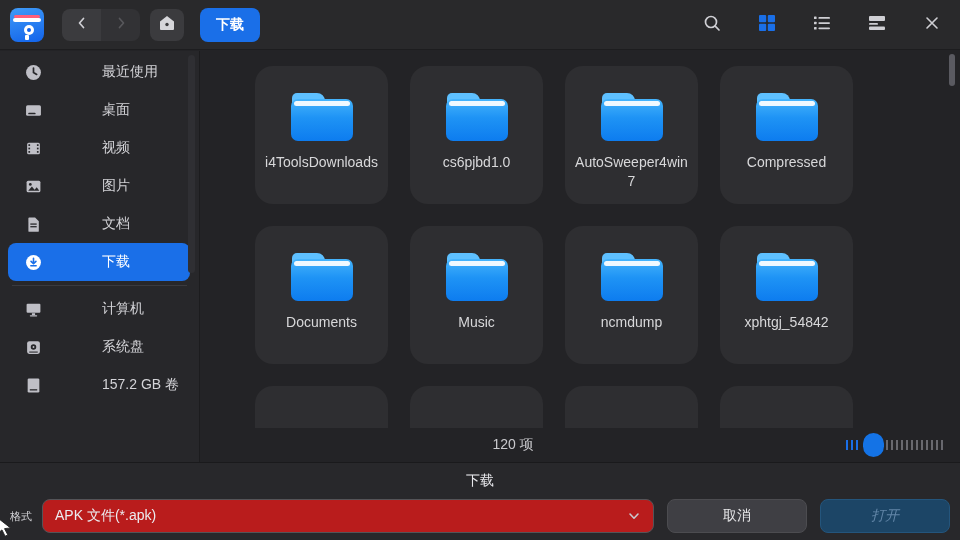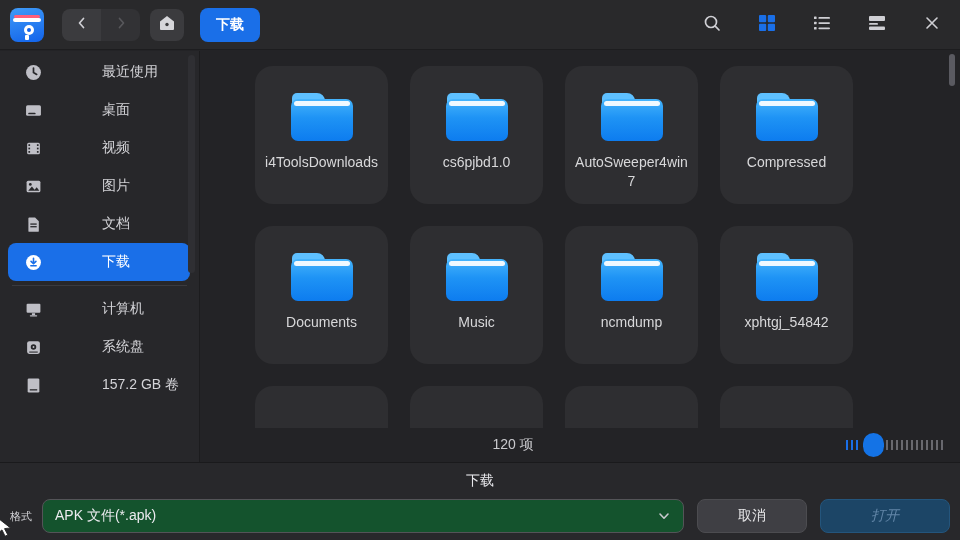--- a/index.html
+++ b/index.html
@@ -50,24 +50,24 @@
   .ticks{height:10px;}
   .ticks.blue{width:15px;background:repeating-linear-gradient(90deg,#1a6fe8 0 2px,transparent 2px 5px);}
   .ticks.gray{width:58px;background:repeating-linear-gradient(90deg,#68686e 0 2px,transparent 2px 5px);}
   .knob{width:21px;height:24px;border-radius:11px;background:#1473e6;margin:0 2px;}
 
   
   .footer{position:absolute;left:0;top:462px;width:960px;height:78px;background:#28282b;border-top:1px solid #1a1a1c;}
   .f-title{text-align:center;padding-top:9px;font-size:14px;color:#e8e8ec;}
   .controls{position:absolute;left:0;top:36px;width:960px;height:34px;display:flex;align-items:center;padding:0 10px;}
   .format-label{font-size:11px;color:#d2d2d6;margin-right:10px;flex:0 0 auto;}
-  .combobox{flex:1;height:34px;background:#14532d;border:1px solid #545458;border-radius:8px;display:flex;align-items:center;padding:0 12px;font-size:14px;color:#ececf0;}
+  .combobox{flex:1;height:34px;background:#b91c1c;border:1px solid #545458;border-radius:8px;display:flex;align-items:center;padding:0 12px;font-size:14px;color:#ececf0;}
   .combobox .chev{margin-left:auto;color:#c9c9ce;display:flex;align-items:center;}
   .btn{height:34px;border-radius:8px;display:flex;align-items:center;justify-content:center;font-size:14px;margin-left:13px;flex:0 0 auto;}
-  .btn.cancel{width:110px;background:#3f3f44;border:1px solid #4c4c50;color:#e8e8ea;font-family:Liberation Mono, monospace;}
+  .btn.cancel{width:140px;background:#3f3f44;border:1px solid #4c4c50;color:#e8e8ea;font-family:Liberation Mono, monospace;}
   .btn.open{width:130px;background:#1c4566;border:1px solid #24557c;color:#6286a8;font-style:italic;}
 
   .cursor{position:absolute;left:-6px;top:516px;pointer-events:none;}
 </style>
 </head>
 <body>
 
 <div class="window">
 
   <div class="titlebar">

